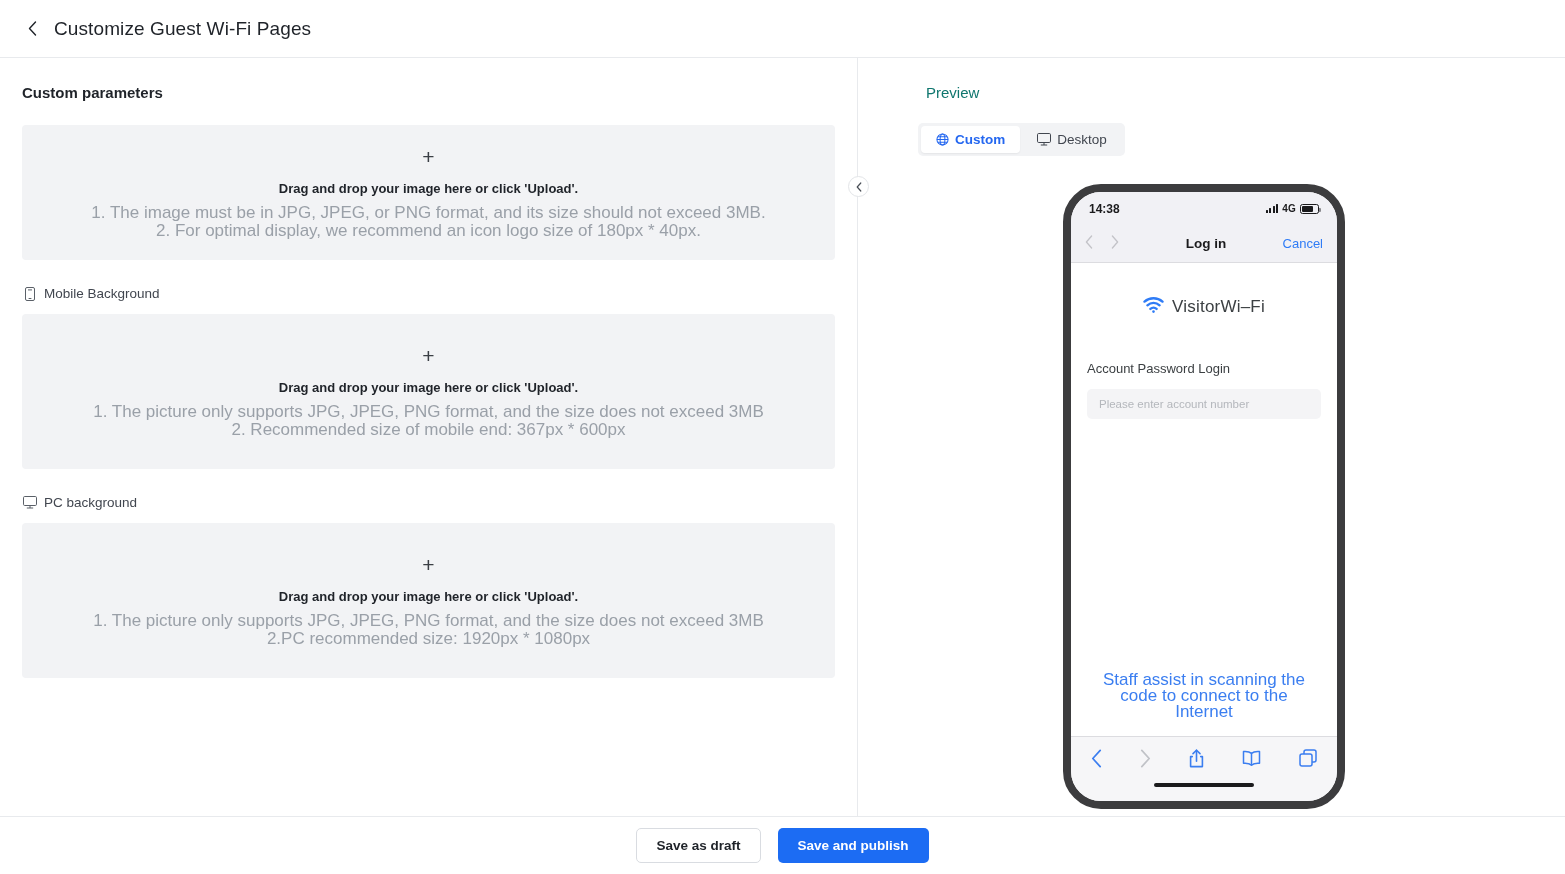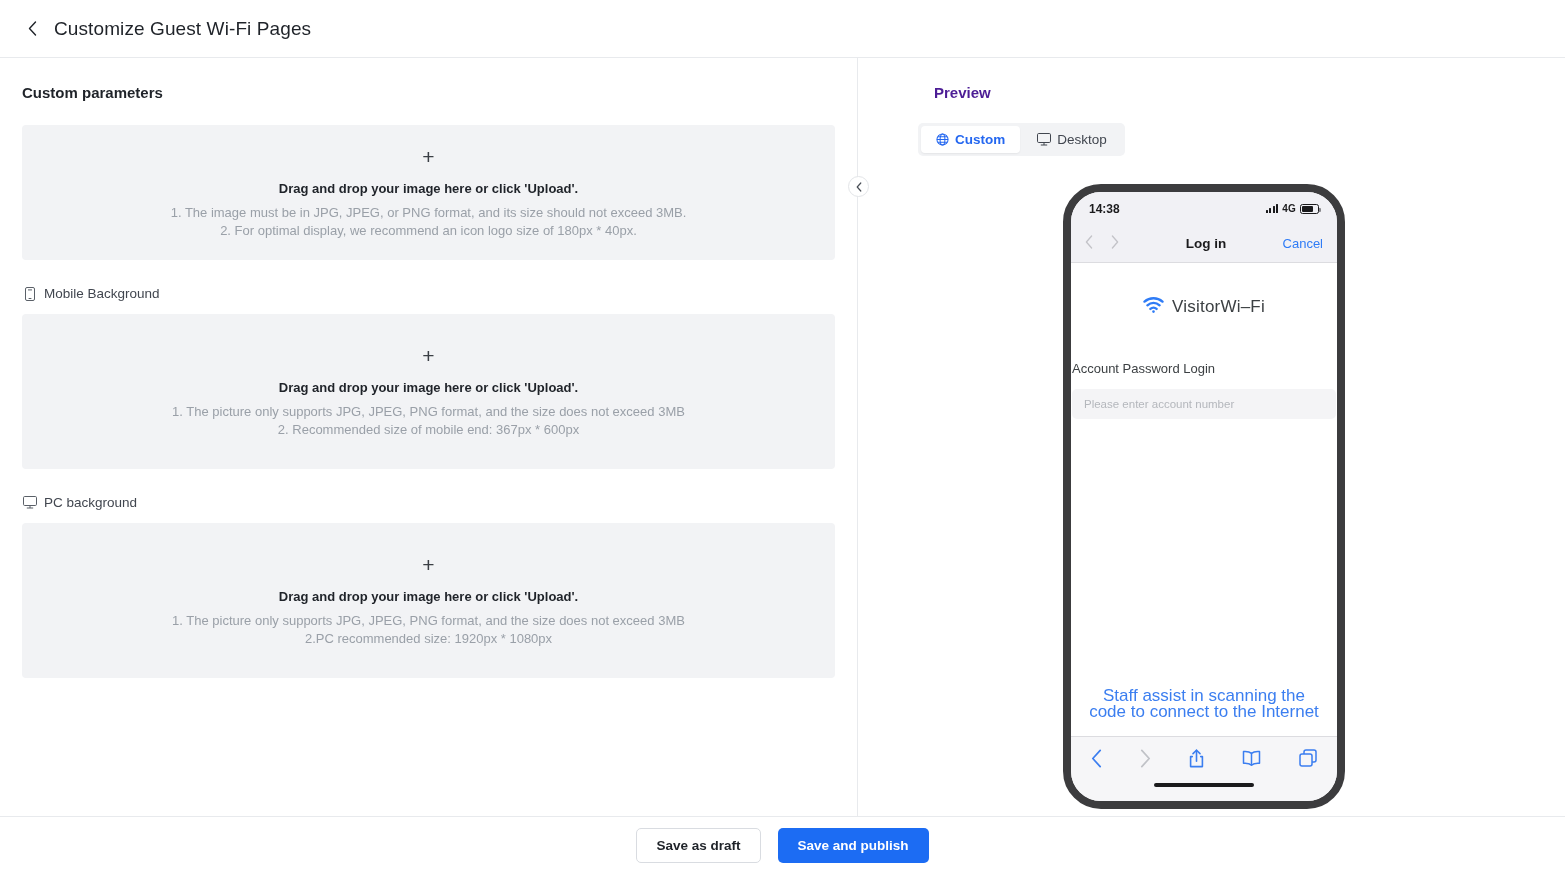--- a/index.html
+++ b/index.html
@@ -109,33 +109,33 @@
     margin-bottom: 14px;
     font-weight: 400;
   }
   .dz-head {
     font-size: 13px;
     font-weight: bold;
     color: #1f2329;
     margin-bottom: 8px;
   }
   .dz-line {
-    font-size: 13px;
+    font-size: 17px;
     color: #9aa0a8;
     line-height: 18px;
     text-align: center;
   }
   .field-block { margin-bottom: 26px; }
 
   
   .preview-title {
     font-size: 15px;
-    font-weight: bold;
-    color: #4c1d95;
-    margin: 0 0 22px 16px;
+    font-weight: normal;
+    color: #0f766e;
+    margin: 0 0 22px 8px;
   }
   .seg-tabs {
     display: inline-flex;
     background: #f2f3f5;
     border-radius: 5px;
     padding: 3px;
     gap: 2px;
   }
   .seg-tab {
     display: flex;
@@ -229,21 +229,21 @@
     color: #2f7cf6;
     cursor: pointer;
     z-index: 2;
   }
 
   .phone-content {
     flex: 1;
     background: #fff;
     display: flex;
     flex-direction: column;
-    padding: 0 1px;
+    padding: 0 16px;
     position: relative;
   }
   .brand-row {
     display: flex;
     align-items: center;
     justify-content: center;
     gap: 8px;
     margin-top: 34px;
     margin-bottom: 44px;
   }

